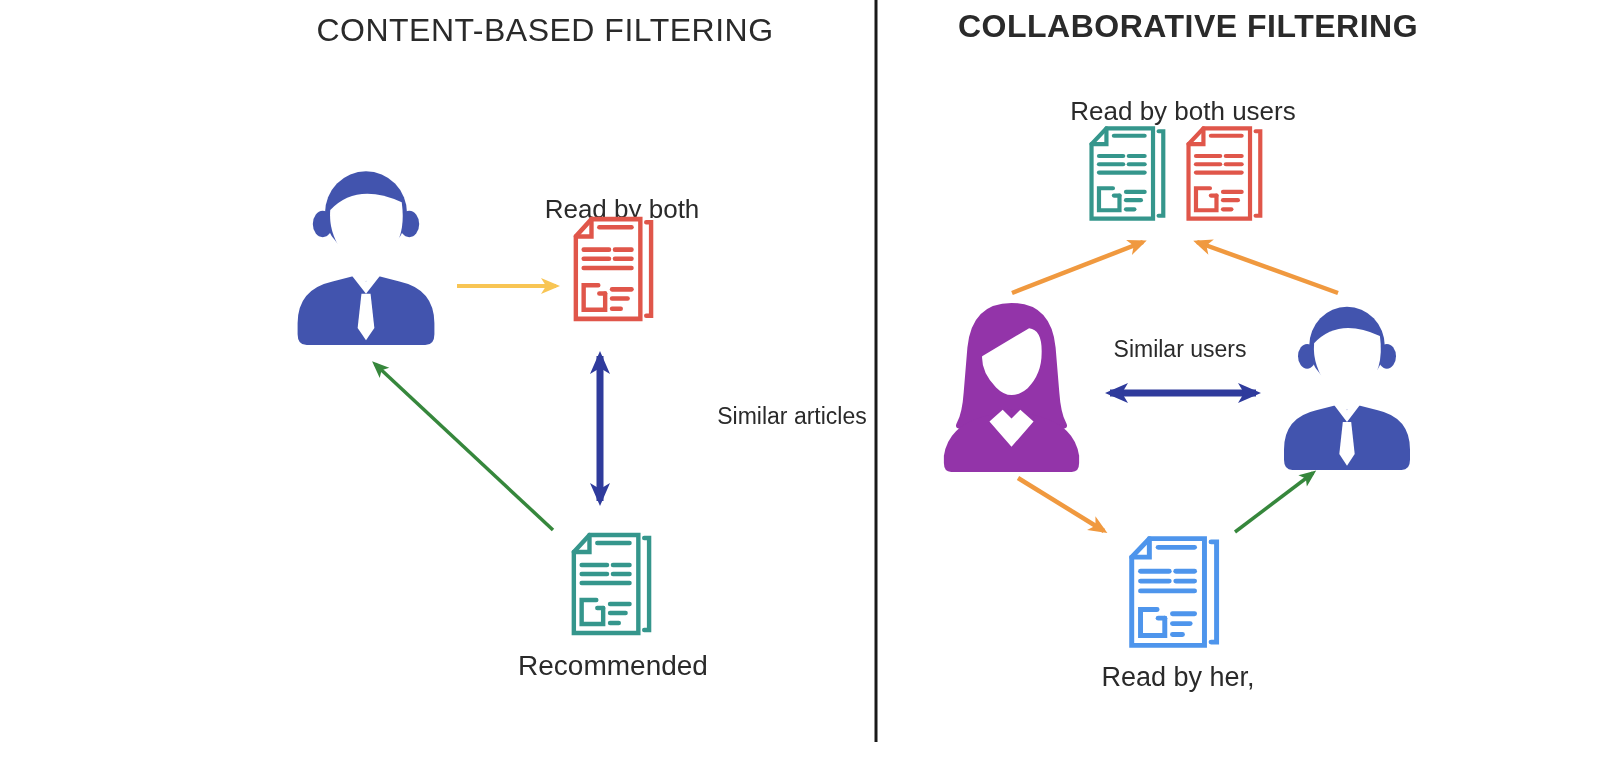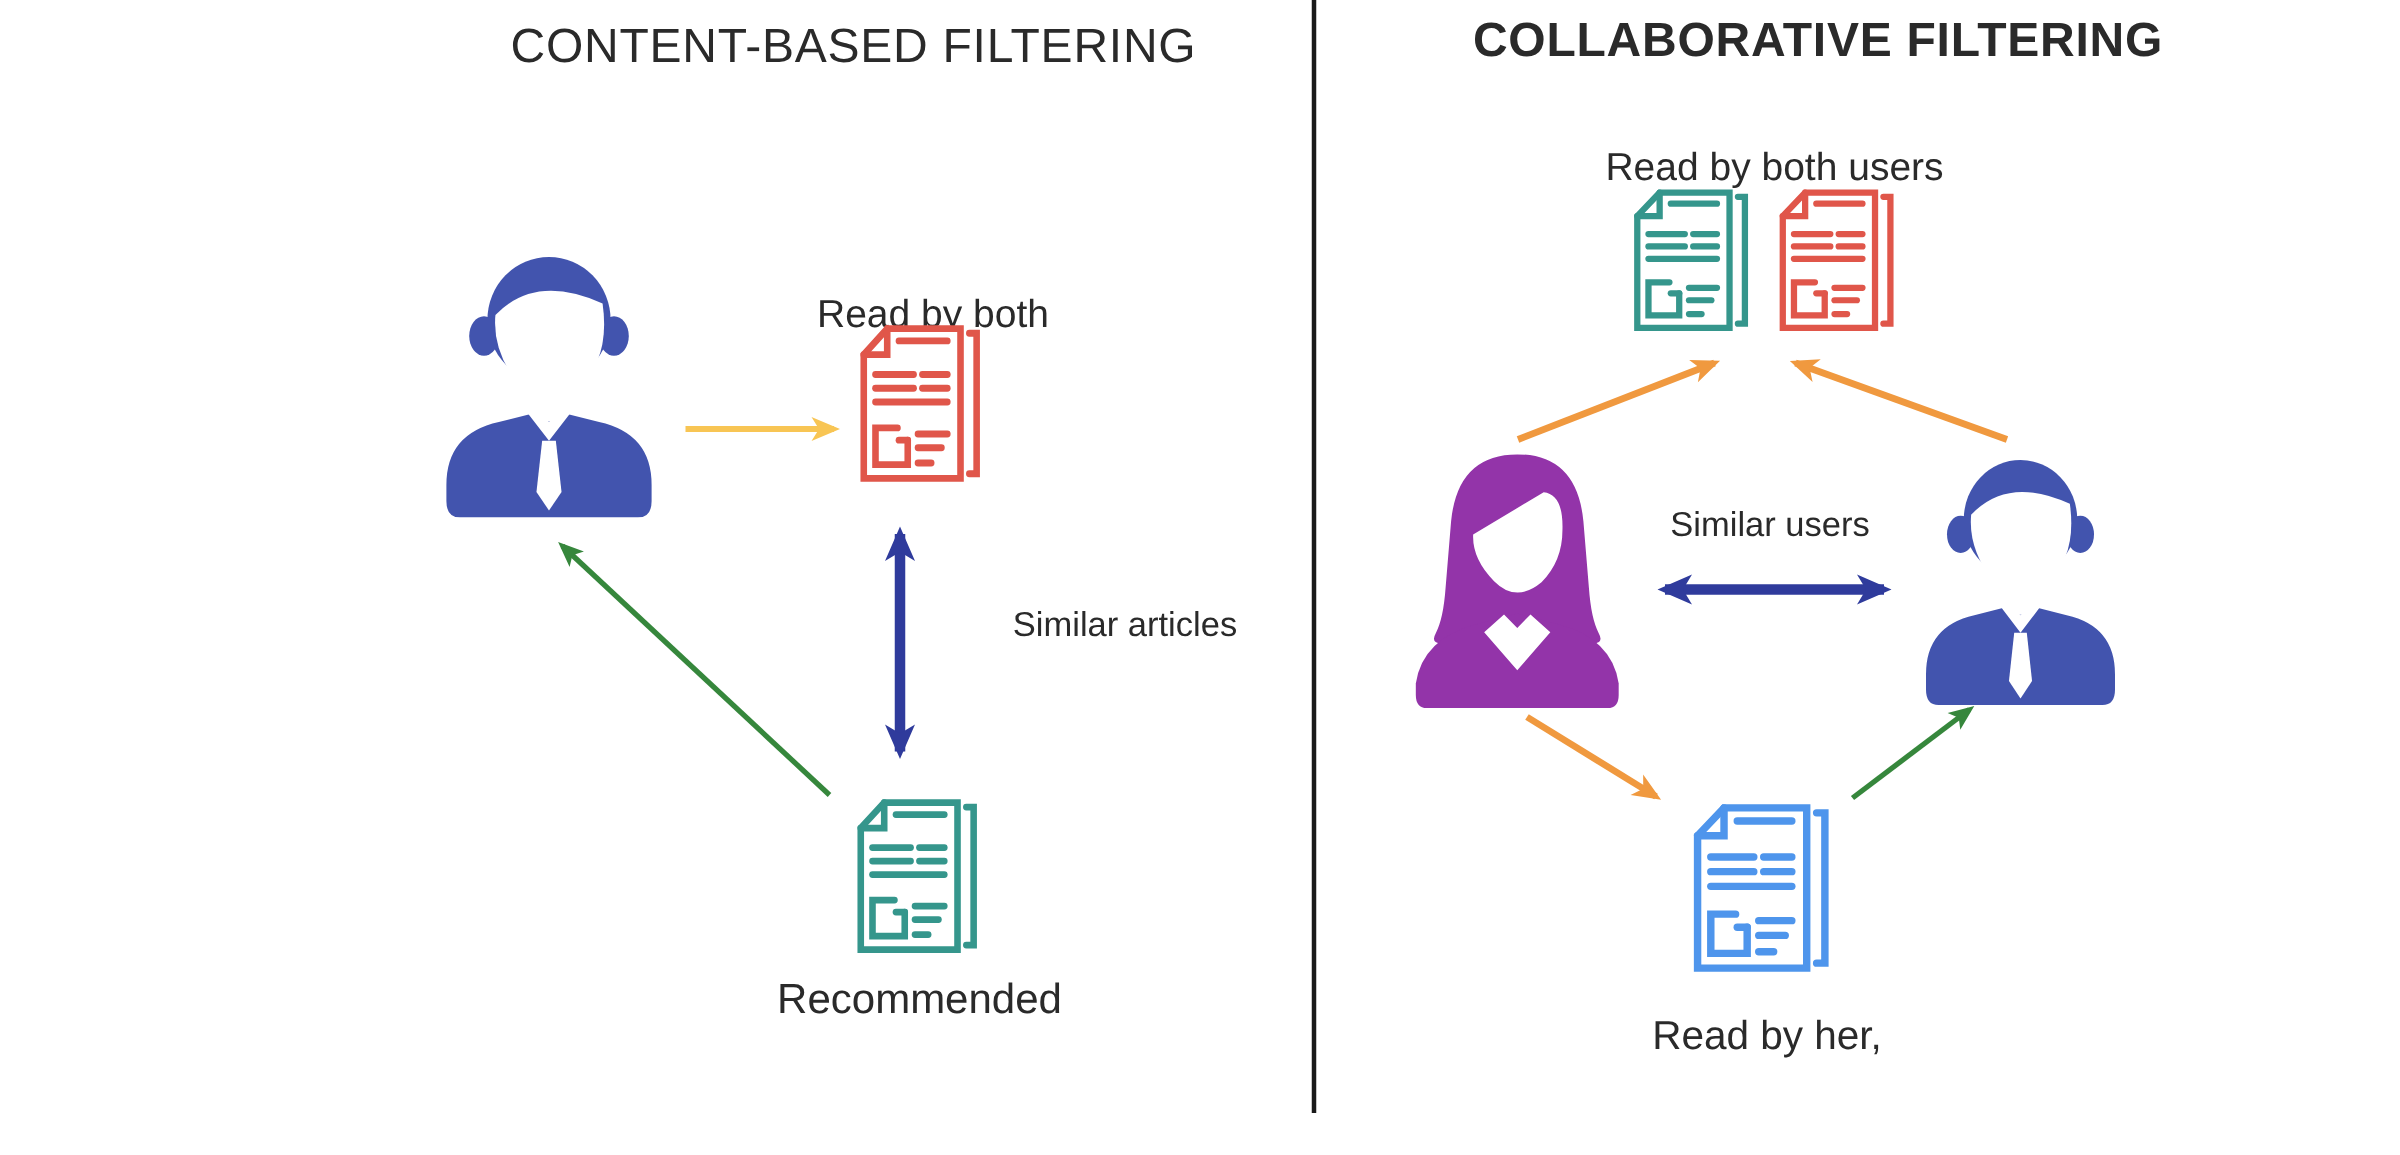--- a/index.html
+++ b/index.html
@@ -13,25 +13,25 @@
   }
   svg.overlay{position:absolute;left:0;top:0;}
   .icon{position:absolute;}
   .label{
     position:absolute;
     transform:translateX(-50%);
     text-align:center;
     white-space:nowrap;
     color:#2a2a2a;
   }
-  .panel-title{font-size:32px;letter-spacing:.5px;margin-left:24px;}
+  .panel-title{font-size:32px;letter-spacing:.5px;}
   .caption{font-size:26px;margin-top:20px;}
   .relation{font-size:23px;}
   .caption-2line{font-size:28px;line-height:36px;}
-  .caption-2line-sm{font-size:27px;line-height:35px;margin-top:13px;}
+  .caption-2line-sm{font-size:27px;line-height:35px;}
 </style>
 </head>
 <body>
 
 <div class="canvas">
 
   <svg class="overlay" width="1600" height="770" viewBox="0 0 1600 770">
     <defs>
       <marker id="ah-yellow" markerUnits="userSpaceOnUse" markerWidth="22" markerHeight="20" refX="16" refY="9" orient="auto-start-reverse">
         <path d="M1,1 L20,9 L1,17 L6,9 Z" fill="#F8C554"></path>
@@ -94,21 +94,21 @@
         <line x1="47" y1="46" x2="64" y2="46"></line>
       <line x1="15" y1="55" x2="64" y2="55"></line>
       <path d="M37,80 L37,96 L15,96 L15,72 L30,72"></path>
       <line x1="31" y1="80" x2="37" y2="80"></line>
       <line x1="44" y1="76" x2="64" y2="76"></line>
       <line x1="44" y1="85" x2="60" y2="85"></line>
       <line x1="44" y1="95" x2="53" y2="95"></line>
     </g>
   </svg>
 
-  <div class="label relation" style="left:750px;top:403px;">Similar articles</div>
+  <div class="label relation" style="left:792px;top:403px;">Similar articles</div>
 
   <svg class="icon" style="left:567px;top:528px;" width="86" height="112" viewBox="0 0 88 112" preserveAspectRatio="none">
     <g fill="none" stroke-width="4.5" stroke-linecap="round" stroke="#35968C">
       <path d="M79,10 L84,10 L84,102 L79,102"></path>
       <path d="M7,24 L23,7 L73,7 L73,105 L7,105 Z" fill="#ffffff"></path>
       <path d="M7,24 L23,24 L23,7"></path>
       <line x1="31" y1="15" x2="64" y2="15"></line>
       <line x1="15" y1="37" x2="41" y2="37"></line>
         <line x1="47" y1="37" x2="64" y2="37"></line>
       <line x1="15" y1="46" x2="41" y2="46"></line>

